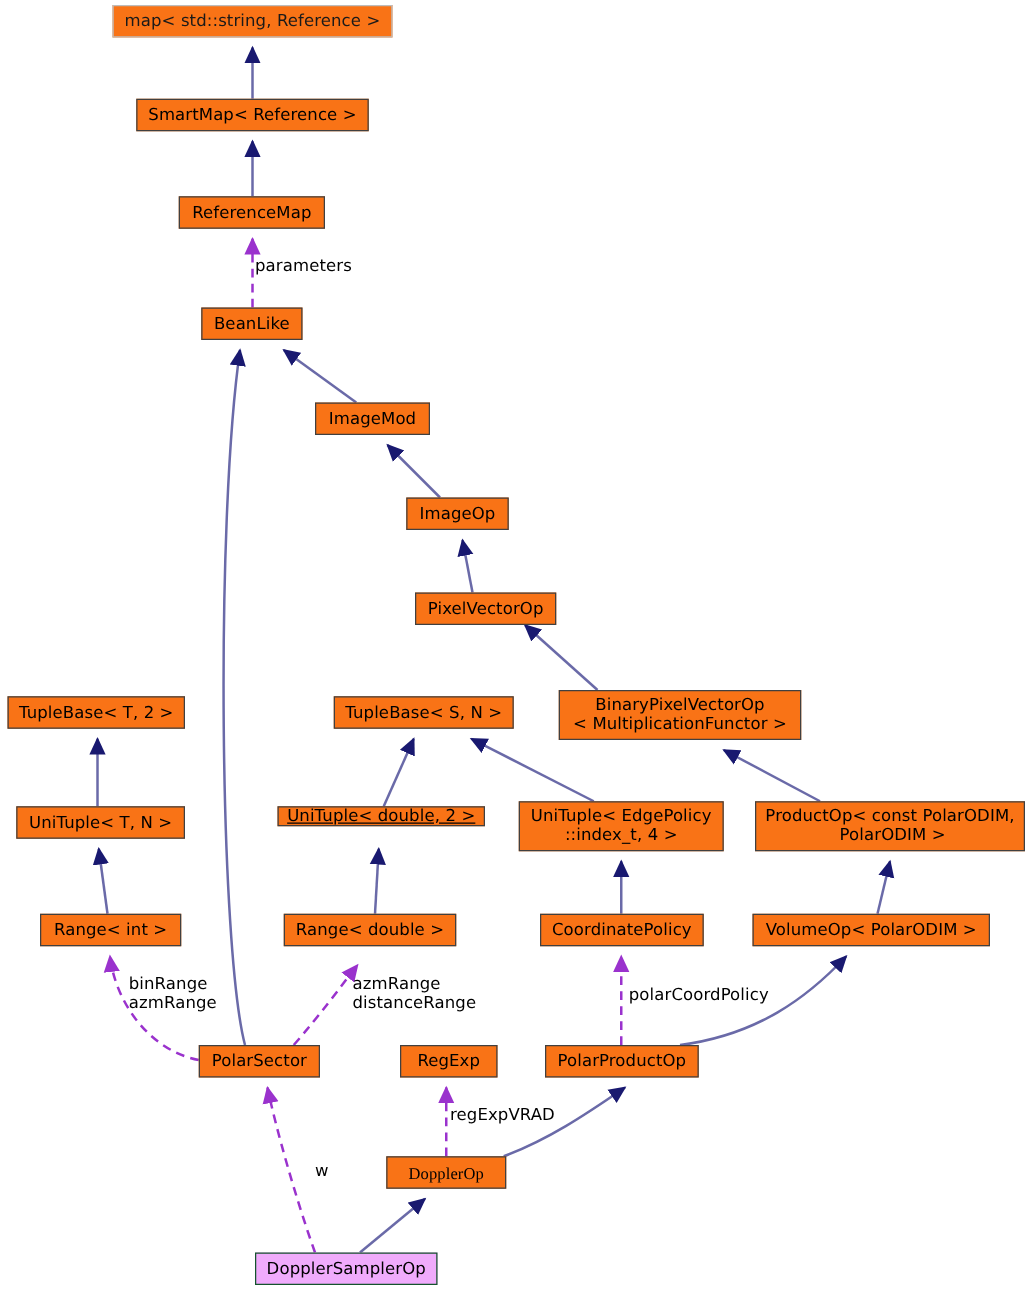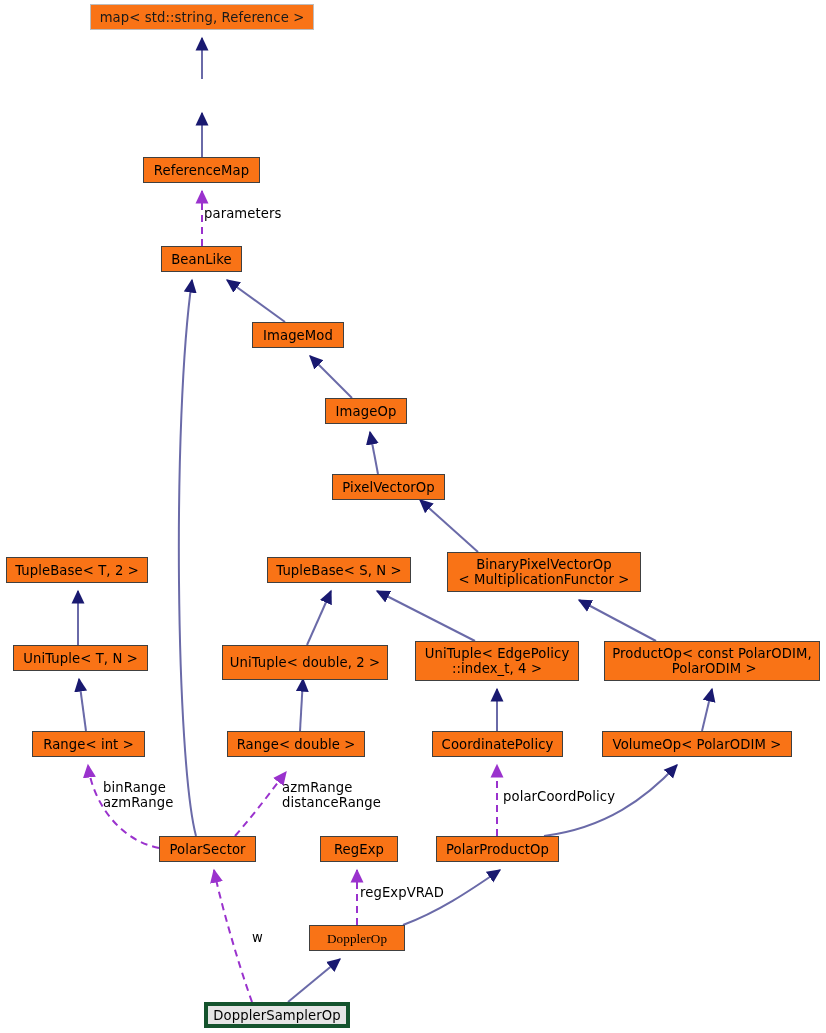--- a/index.html
+++ b/index.html
@@ -33,22 +33,22 @@
     line-height:15px;
     color:#000000;
     white-space:pre;
     letter-spacing:0.1px;
   }
   .node.undoc{
     border:1px solid #bdbdbd;
     color:#1a1a1a;
   }
   .node.current{
-    background:#e5e5e5;
-    border:4px solid #14532d;
+    background:#f0abfc;
+    border:1px solid #14532d;
   }
   .node .label{
     display:block;
     padding:0 6px;
   }
   .edge-label{
     position:absolute;
     font-size:13.2px;
     line-height:15px;
     color:#000000;
@@ -97,31 +97,32 @@
       <path d="M 202,246 L 202,191"></path>
       <path d="M 159,848 C 118,840 92,800 88,765"></path>
       <path d="M 235,836 C 256,812 272,790 286,772"></path>
       <path d="M 497,836 L 497,765"></path>
       <path d="M 357,925 L 357,870"></path>
       <path d="M 252,1002 C 237,960 220,900 214,870"></path>
     </g>
   </svg>
 
   <div class="node undoc" style="left:90px;top:4px;width:224px;height:26px;"><span class="label">map&lt; std::string, Reference &gt;</span></div>
+  <div class="node" style="left:109px;top:79px;width:186px;height:26px;"><span class="label">SmartMap&lt; Reference &gt;</span></div>
   <div class="node" style="left:143px;top:157px;width:117px;height:26px;"><span class="label">ReferenceMap</span></div>
   <div class="node" style="left:161px;top:246px;width:81px;height:26px;"><span class="label">BeanLike</span></div>
   <div class="node" style="left:252px;top:322px;width:92px;height:26px;"><span class="label">ImageMod</span></div>
   <div class="node" style="left:325px;top:398px;width:82px;height:26px;"><span class="label">ImageOp</span></div>
   <div class="node" style="left:332px;top:474px;width:113px;height:26px;"><span class="label">PixelVectorOp</span></div>
   <div class="node" style="left:6px;top:557px;width:142px;height:26px;"><span class="label">TupleBase&lt; T, 2 &gt;</span></div>
   <div class="node" style="left:267px;top:557px;width:144px;height:26px;"><span class="label">TupleBase&lt; S, N &gt;</span></div>
   <div class="node" style="left:13px;top:645px;width:135px;height:26px;"><span class="label">UniTuple&lt; T, N &gt;</span></div>
   <div class="node" style="left:447px;top:552px;width:194px;height:40px;"><span class="label">BinaryPixelVectorOp
 &lt; MultiplicationFunctor &gt;</span></div>
-  <div class="node" style="left:222px;top:645px;width:166px;height:35px;"><span class="label">UniTuple&lt; double, 2 &gt;</span></div>
+  <div class="node" style="left:222px;top:645px;width:166px;height:16px;text-decoration:underline;"><span class="label">UniTuple&lt; double, 2 &gt;</span></div>
   <div class="node" style="left:415px;top:641px;width:164px;height:40px;"><span class="label">UniTuple&lt; EdgePolicy
 ::index_t, 4 &gt;</span></div>
   <div class="node" style="left:604px;top:641px;width:216px;height:40px;"><span class="label">ProductOp&lt; const PolarODIM,
  PolarODIM &gt;</span></div>
   <div class="node" style="left:32px;top:731px;width:113px;height:26px;"><span class="label">Range&lt; int &gt;</span></div>
   <div class="node" style="left:227px;top:731px;width:138px;height:26px;"><span class="label">Range&lt; double &gt;</span></div>
   <div class="node" style="left:432px;top:731px;width:131px;height:26px;"><span class="label">CoordinatePolicy</span></div>
   <div class="node" style="left:602px;top:731px;width:190px;height:26px;"><span class="label">VolumeOp&lt; PolarODIM &gt;</span></div>
   <div class="node" style="left:159px;top:836px;width:97px;height:26px;"><span class="label">PolarSector</span></div>
   <div class="node" style="left:320px;top:836px;width:78px;height:26px;"><span class="label">RegExp</span></div>

